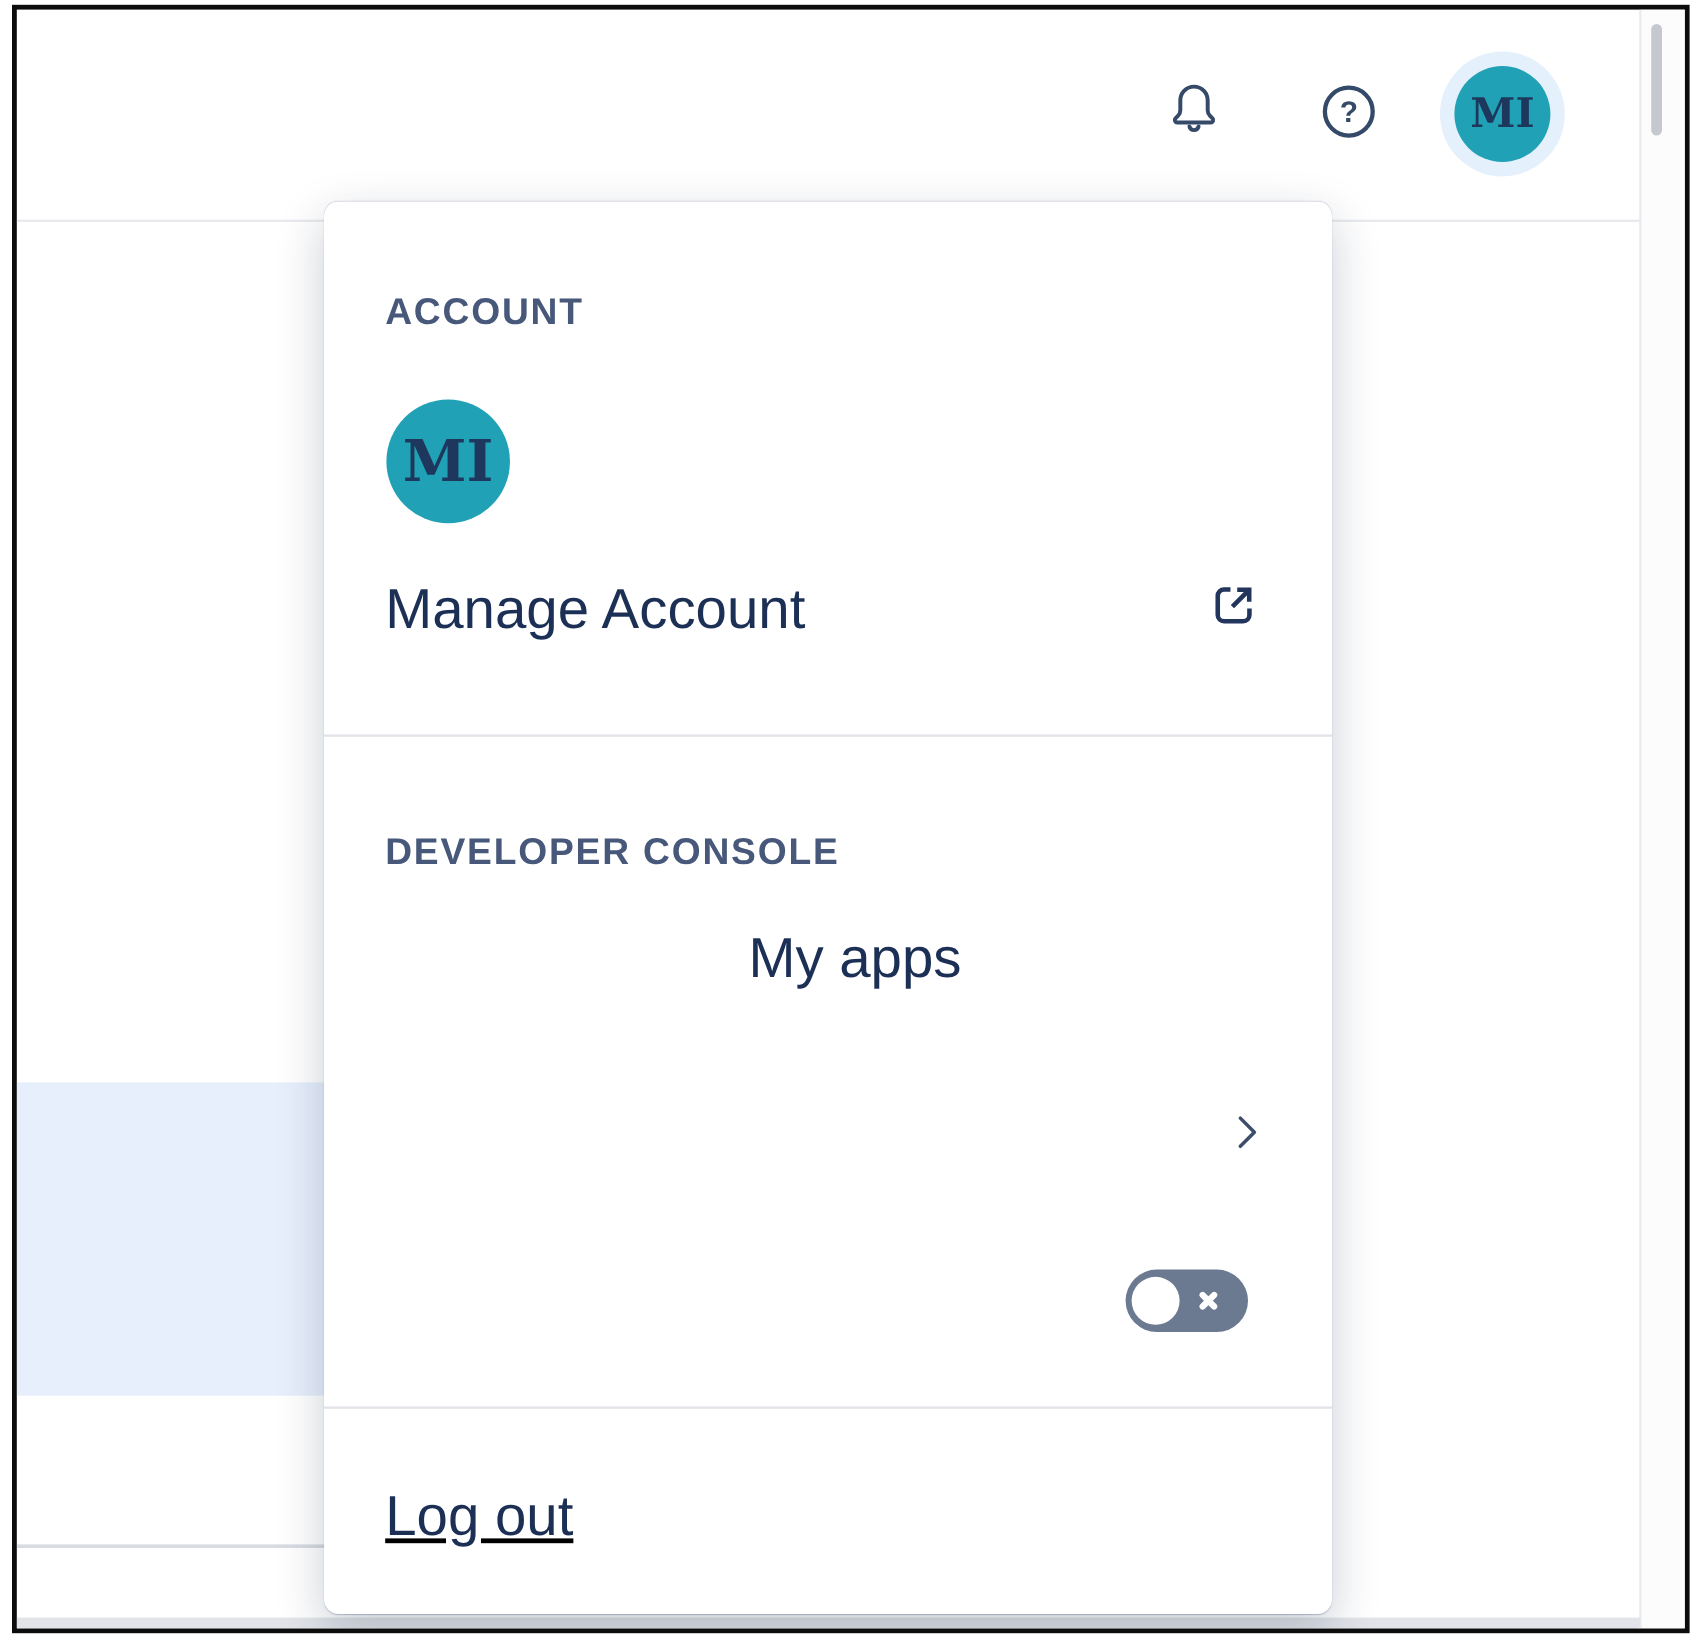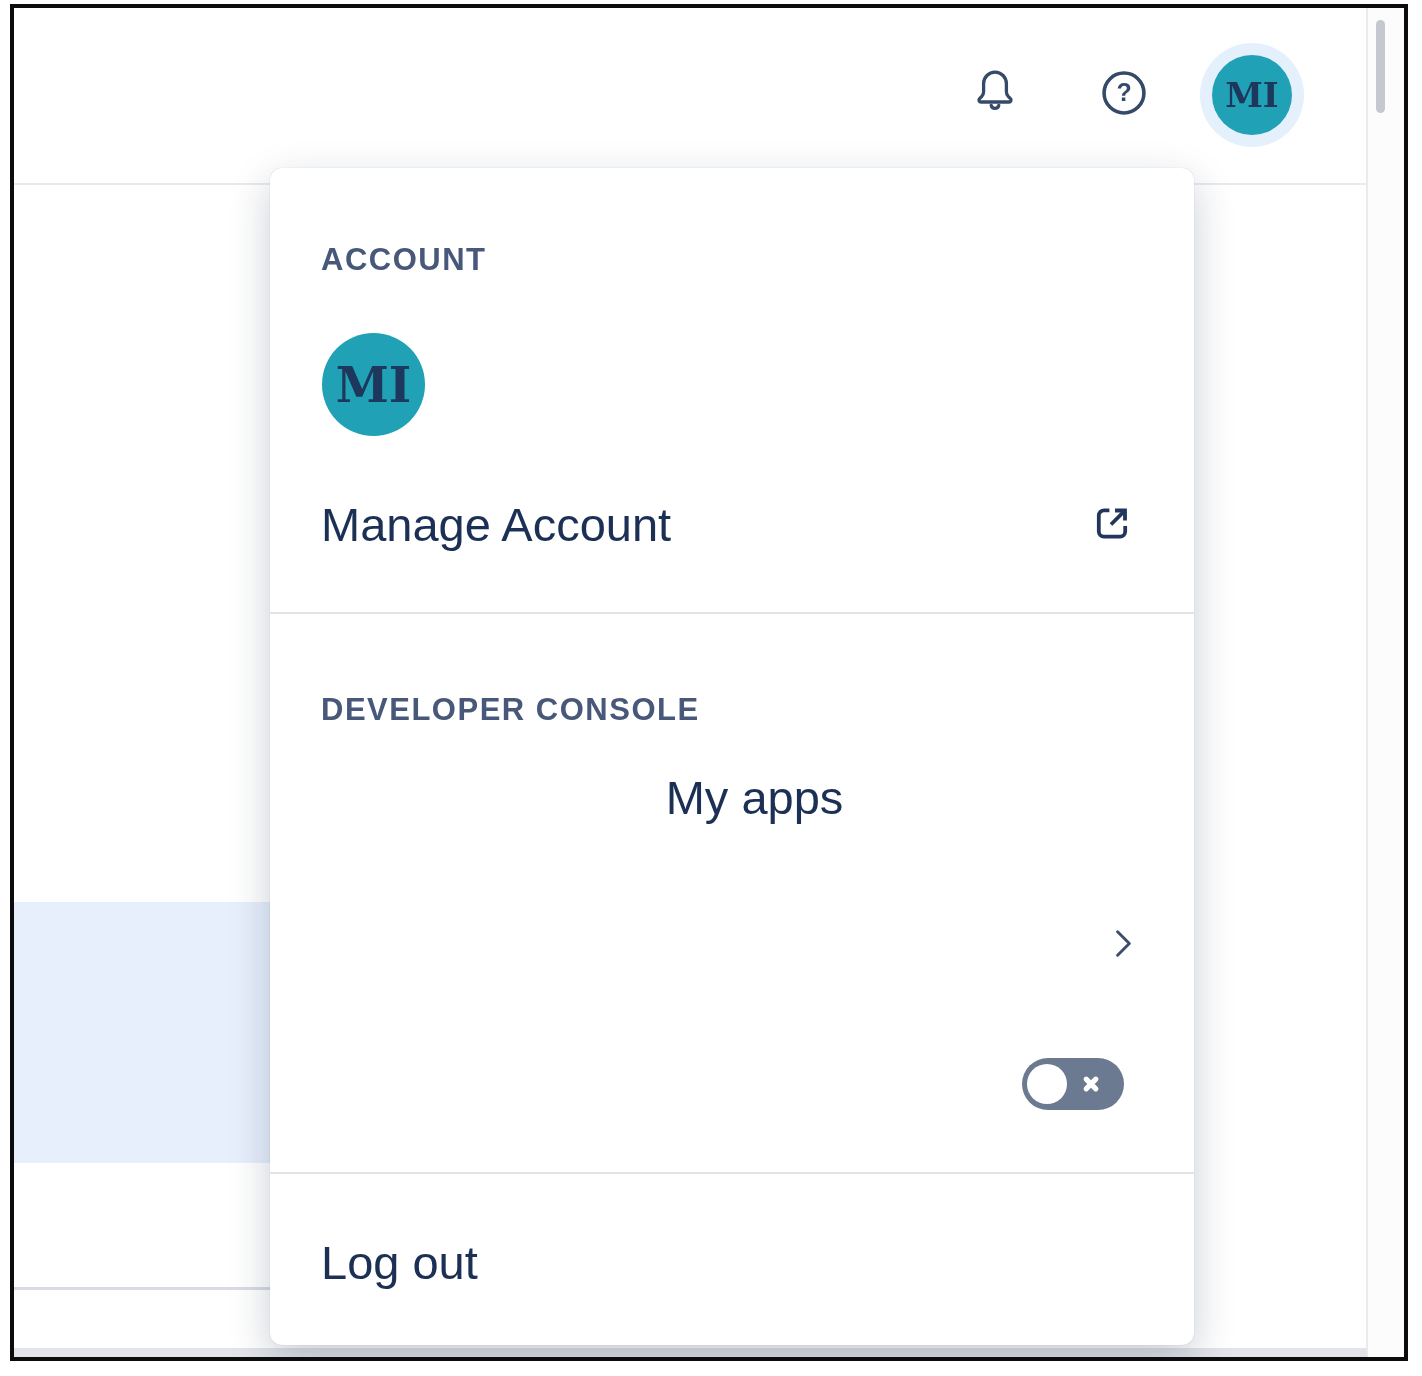--- a/index.html
+++ b/index.html
@@ -26,21 +26,21 @@
   
   .scroll-zone{position:absolute;right:0;top:0;width:36px;height:100%;background:#FCFCFD;}
   .scroll-line{position:absolute;left:1352px;top:0;width:2px;height:100%;background:#EAEBEF;}
   .scroll-thumb{position:absolute;left:1362px;top:12px;width:9px;height:93px;border-radius:5px;background:#C5C8CE;}
   
   .bg-highlight{position:absolute;left:0;top:894px;width:258px;height:261px;background:#E7EFFC;}
   .bg-left-divider{position:absolute;left:0;top:1279px;width:258px;height:3px;background:#D8DBE2;}
   .bg-bottom-strip{position:absolute;left:0;top:1340px;width:1353px;height:9px;background:#E2E4E9;}
   
   .dropdown{
-    position:absolute;left:256px;top:160px;width:924px;height:1177px;background:#ffffff;
+    position:absolute;left:256px;top:160px;width:840px;height:1177px;background:#ffffff;
     border-radius:12px;z-index:5;
     box-shadow:0 0 1px rgba(9,30,66,.25), 0 14px 40px rgba(9,30,66,.22);
   }
   .dd-heading{
     position:absolute;left:51px;height:36px;line-height:36px;
     font-size:31px;font-weight:700;letter-spacing:1.5px;color:#47587A;white-space:nowrap;
   }
   .dd-avatar{
     position:absolute;left:52px;top:165px;width:103px;height:103px;border-radius:50%;
     background:#21A1B5;display:flex;align-items:center;justify-content:center;
@@ -101,21 +101,21 @@
   <div class="bg-bottom-strip"></div>
 
   <div class="dropdown">
 
     <div class="dd-heading" style="top:74px;">ACCOUNT</div>
 
     <div class="dd-avatar">
       <span>MI</span>
     </div>
 
-    <button class="dd-item" style="top:329px;align-items:flex-end;">
+    <button class="dd-item" style="top:310px;">
       <span class="label">Manage Account</span>
       <span class="trail-icon" style="right:58px;">
         <svg width="48" height="48" viewBox="0 0 24 24" fill="none">
           <path d="M10.7 5.4H8A2.6 2.6 0 0 0 5.4 8v8A2.6 2.6 0 0 0 8 18.6h8a2.6 2.6 0 0 0 2.6-2.6v-2.7" stroke="#22355C" stroke-width="1.9"></path>
           <path d="M11.5 12.5 18.4 5.6" stroke="#22355C" stroke-width="1.9"></path>
           <path d="M13.5 5.5h5v5" stroke="#22355C" stroke-width="1.9"></path>
         </svg>
       </span>
     </button>
 
@@ -141,18 +141,18 @@
         <span class="toggle-x">
           <svg width="22" height="22" viewBox="0 0 22 22" fill="none">
             <path d="M6.2 6.2 15.8 15.8M15.8 6.2 6.2 15.8" stroke="#ffffff" stroke-width="5.2" stroke-linecap="round"></path>
           </svg>
         </span>
       </button>
     </div>
 
     <div class="dd-divider" style="top:1004px;"></div>
 
-    <button class="dd-item" style="top:1066px;">
+    <button class="dd-item" style="top:1066px;text-decoration:underline;">
       <span class="label">Log out</span>
     </button>
 
   </div>
 </div>
 
 </body></html>

